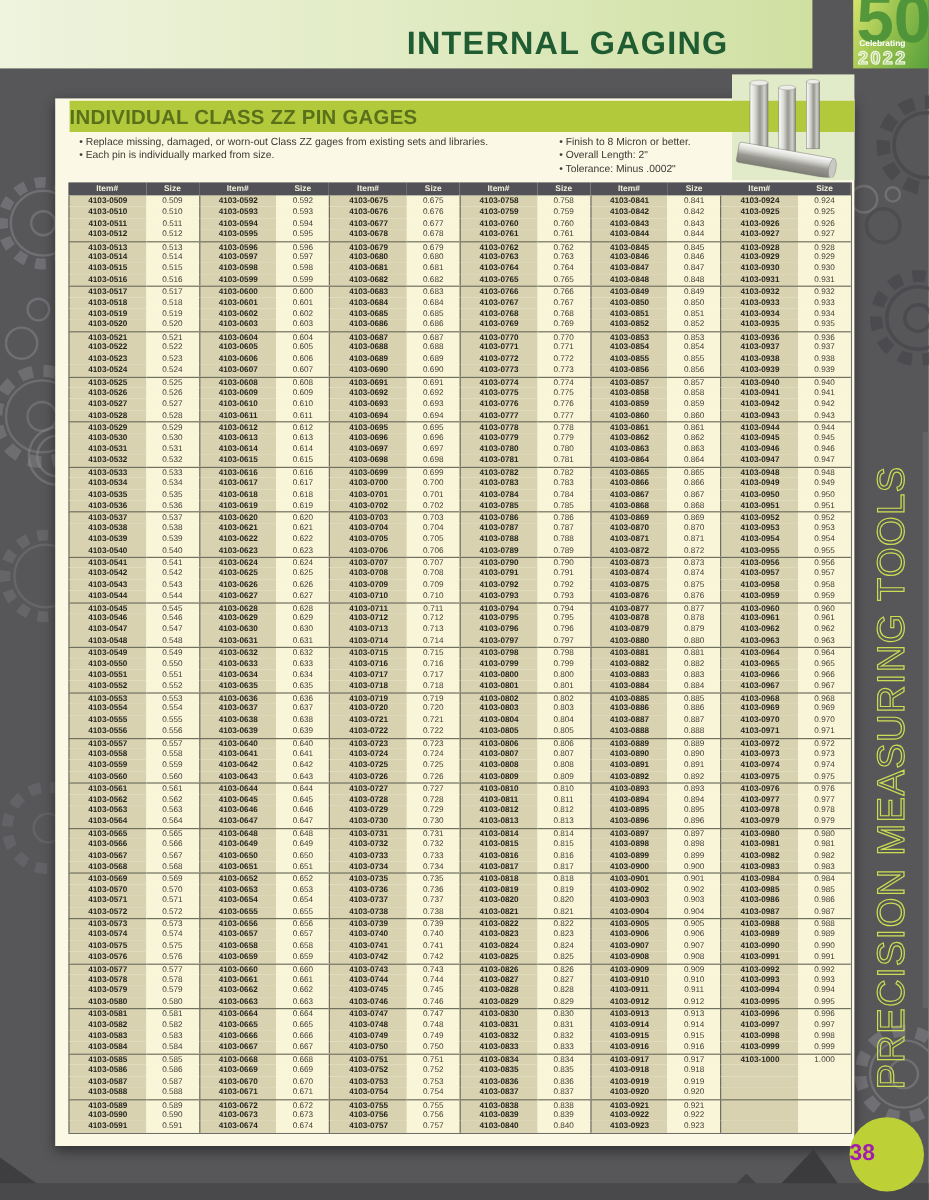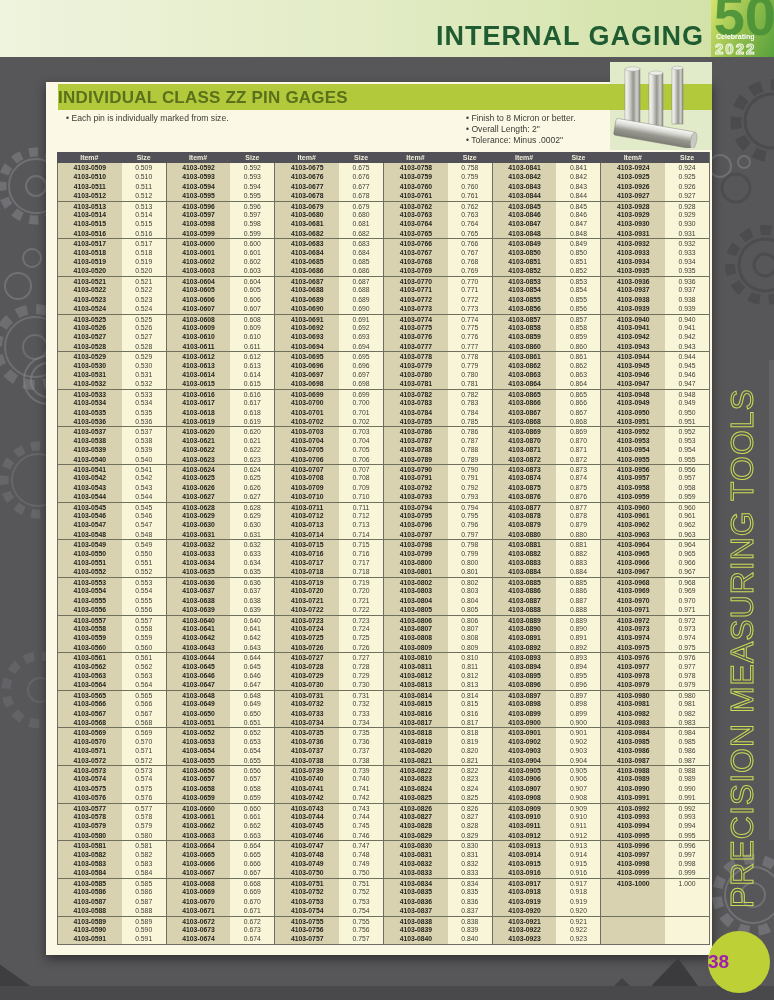--- a/index.html
+++ b/index.html
@@ -2,21 +2,21 @@
 <html><head>
 <meta charset="utf-8">
 <style>
   html,body{margin:0;padding:0;}
   body{
     width:774px;height:1000px;position:relative;overflow:hidden;
     background:#57575a;
     font-family:"Liberation Sans",sans-serif;
   }
   
-  .banner{position:absolute;left:0;top:0;width:774px;height:57px;
+  .banner{position:absolute;left:0;top:0;width:677px;height:57px;
     background:linear-gradient(90deg,#eff4de 0%,#e0eac1 55%,#cfe0a2 100%);}
   .banner-title{position:absolute;right:70px;bottom:5px;font-size:27px;font-weight:bold;
     color:#1f5c31;letter-spacing:1px;white-space:nowrap;}
   .logo{position:absolute;left:711px;top:0;width:63px;height:57px;overflow:hidden;
     background:linear-gradient(115deg,#d6e36c 0%,#8cbb4a 55%,#58a03c 100%);}
   .logo-50{position:absolute;right:-2px;top:-12px;font-size:56px;font-weight:bold;
     color:#4a9138;line-height:1;opacity:.9;}
   .logo-celebrating{position:absolute;left:5px;bottom:17px;font-size:7px;font-weight:bold;color:#ffffff;}
   .logo-year{position:absolute;left:4px;bottom:0px;font-size:15px;font-weight:bold;letter-spacing:2px;
     color:rgba(255,255,255,.18);-webkit-text-stroke:1px #f3f8e8;}
@@ -142,20 +142,21 @@
   <ellipse cx="44" cy="10" rx="7" ry="2" fill="#ecece8" stroke="#9a9a93" stroke-width=".4"></ellipse>
   <rect x="60" y="5" width="11" height="56" fill="url(#mg)" stroke="#70706a" stroke-width=".4"></rect>
   <ellipse cx="65.5" cy="5" rx="5.5" ry="1.8" fill="#ecece8" stroke="#9a9a93" stroke-width=".4"></ellipse>
   <g transform="rotate(10 42 72)">
     <rect x="2" y="62" width="80" height="17" rx="2" fill="url(#mgv)" stroke="#70706a" stroke-width=".4"></rect>
     <ellipse cx="82" cy="70.5" rx="3" ry="8.5" fill="#c9c9c3" stroke="#8a8a83" stroke-width=".4"></ellipse>
   </g>
 </svg>
 
 <ul class="bullets bullets-left">
+  <li>Replace missing, damaged, or worn-out Class ZZ gages from existing sets and libraries.</li>
   <li>Each pin is individually marked from size.</li>
 </ul>
 <ul class="bullets bullets-right">
   <li>Finish to 8 Micron or better.</li>
   <li>Overall Length: 2"</li>
   <li>Tolerance: Minus .0002"</li>
 </ul>
 
 <div class="gage-table">
   <div class="thead">

